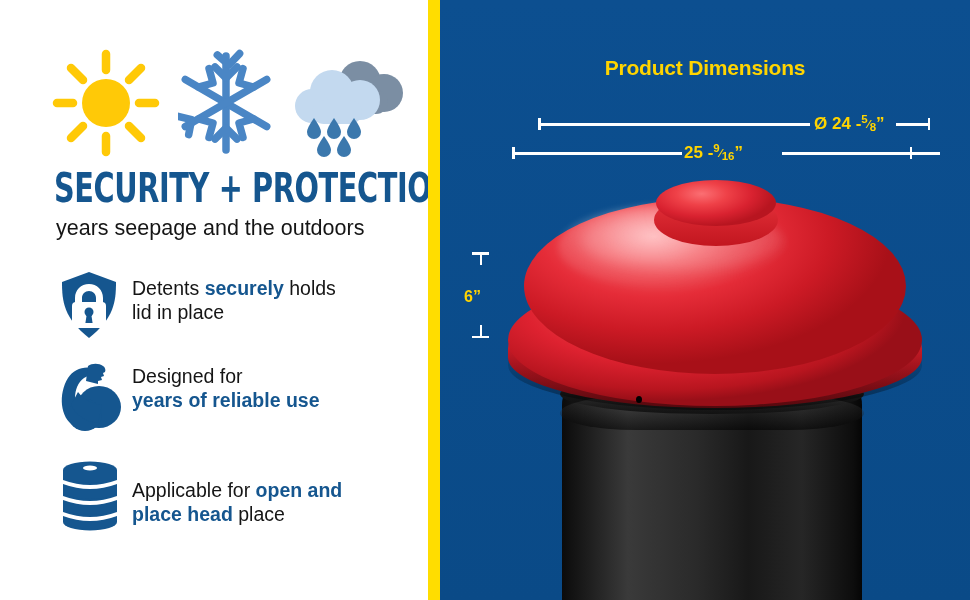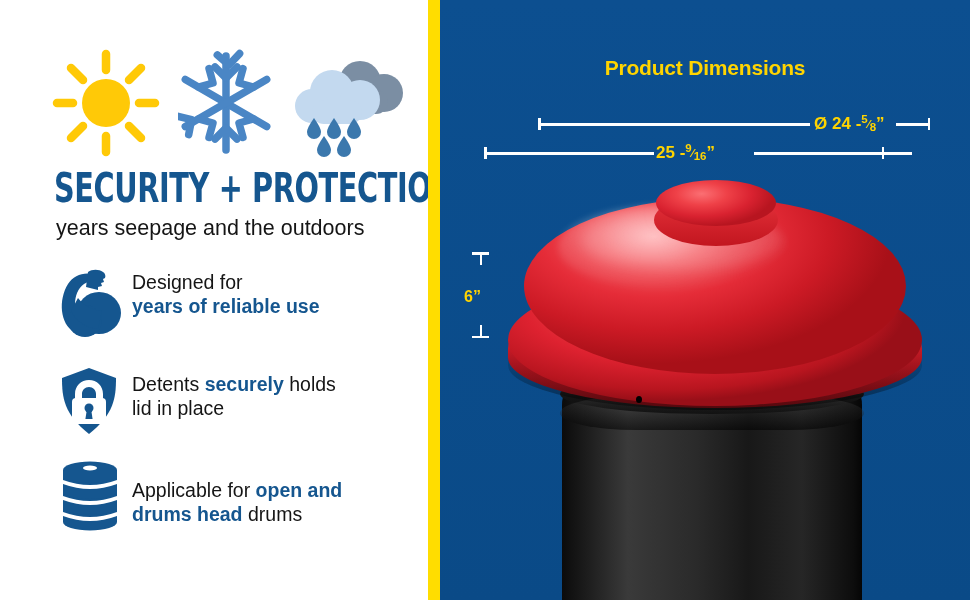--- a/index.html
+++ b/index.html
@@ -344,58 +344,58 @@
           <path d="M56 88 q7 10 7 14 a7 7 0 0 1 -14 0 q0 -4 7 -14 z"></path>
         </g>
       </svg>
     </div>
 
     <div id="headline">SECURITY + PROTECTION</div>
     <div id="subhead">years seepage and the outdoors</div>
 
     <div id="feature-list">
 
-      <div class="feature-row" id="row-bicep">
-        <div class="feature-icon">
-          <svg viewBox="0 0 76 74" width="76" height="74">
-            <g fill="#15568f">
-              <path d="M40 6 c-9 -2 -19 2 -24 10 c-5 8 -7 18 -6 27 c1 9 5 17 12 21 l10 -10
-                       c-6 -4 -9 -11 -9 -18 c0 -8 3 -16 9 -20 c4 -3 9 -4 13 -3 z"></path>
-              <path d="M36 4 c4 -3 11 -3 15 0 c2 1 3 4 2 6 l-2 1 l1 3 l-3 1 l1 3 l-4 1 l0 3
-                       l-12 -3 z"></path>
-              <ellipse cx="47" cy="45" rx="22" ry="21"></ellipse>
-              <ellipse cx="33" cy="53" rx="17" ry="16"></ellipse>
-              <path d="M26 30 c6 8 14 12 24 13 l-4 18 c-12 -1 -22 -8 -27 -18 z"></path>
-            </g>
-          </svg>
-        </div>
-        <div class="feature-text">
-          <span>Designed for</span><br>
-          <b>years of reliable use</b>
-        </div>
-      </div>
-
       <div class="feature-row" id="row-shield">
         <div class="feature-icon">
           <svg viewBox="0 0 76 74" width="76" height="74">
             <path d="M37 4 L10 14 c0 20 2 36 27 56 c25 -20 27 -36 27 -56 z" fill="#15568f"></path>
             <g fill="#ffffff">
               <path d="M37 16 c-8 0 -14 6 -14 14 l0 6 l7 0 l0 -6 c0 -4 3 -7 7 -7 c4 0 7 3 7 7
                        l0 6 l7 0 l0 -6 c0 -8 -6 -14 -14 -14 z"></path>
               <rect x="20" y="34" width="34" height="26" rx="4"></rect>
             </g>
             <g fill="#15568f">
               <circle cx="37" cy="44" r="4.5"></circle>
               <path d="M34.8 46 l4.4 0 l1.4 9 l-7.2 0 z"></path>
             </g>
           </svg>
         </div>
         <div class="feature-text">
           <span>Detents </span><b>securely</b><span> holds</span><br>
           <span>lid in place</span>
+        </div>
+      </div>
+
+      <div class="feature-row" id="row-bicep">
+        <div class="feature-icon">
+          <svg viewBox="0 0 76 74" width="76" height="74">
+            <g fill="#15568f">
+              <path d="M40 6 c-9 -2 -19 2 -24 10 c-5 8 -7 18 -6 27 c1 9 5 17 12 21 l10 -10
+                       c-6 -4 -9 -11 -9 -18 c0 -8 3 -16 9 -20 c4 -3 9 -4 13 -3 z"></path>
+              <path d="M36 4 c4 -3 11 -3 15 0 c2 1 3 4 2 6 l-2 1 l1 3 l-3 1 l1 3 l-4 1 l0 3
+                       l-12 -3 z"></path>
+              <ellipse cx="47" cy="45" rx="22" ry="21"></ellipse>
+              <ellipse cx="33" cy="53" rx="17" ry="16"></ellipse>
+              <path d="M26 30 c6 8 14 12 24 13 l-4 18 c-12 -1 -22 -8 -27 -18 z"></path>
+            </g>
+          </svg>
+        </div>
+        <div class="feature-text">
+          <span>Designed for</span><br>
+          <b>years of reliable use</b>
         </div>
       </div>
 
       <div class="feature-row" id="row-drum">
         <div class="feature-icon">
           <svg viewBox="0 0 76 74" width="76" height="74">
             <g fill="#15568f">
               <ellipse cx="38" cy="12" rx="27" ry="8.5"></ellipse>
               <rect x="11" y="12" width="54" height="52"></rect>
               <ellipse cx="38" cy="64" rx="27" ry="8.5"></ellipse>
@@ -406,21 +406,21 @@
             <g fill="#ffffff">
               <path d="M11 22 q27 10 54 0 l0 4 q-27 10 -54 0 z"></path>
               <path d="M11 38 q27 10 54 0 l0 4 q-27 10 -54 0 z"></path>
               <path d="M11 54 q27 10 54 0 l0 4 q-27 10 -54 0 z"></path>
               <ellipse cx="38" cy="10" rx="7" ry="2.6"></ellipse>
             </g>
           </svg>
         </div>
         <div class="feature-text">
           <span>Applicable for </span><b>open and</b><br>
-          <b>drums head</b><span> drums</span>
+          <b>place head</b><span> place</span>
         </div>
       </div>
 
     </div>
   </div>
 
   <div id="yellow-stripe"></div>
 
   <div id="right-panel">
 
@@ -431,21 +431,21 @@
       <div class="dim-cap" style="right:0;"></div>
       <div class="dim-rule" style="left:2px; width:270px;"></div>
       <div class="dim-rule" style="left:358px; width:32px;"></div>
       <div class="dim-label" style="left:276px; top:-4px;">
         <span>Ø</span>
         <span>24</span>
         <span>-</span><span class="frac"><sup>5</sup>⁄<sub>8</sub></span><span>”</span>
       </div>
     </div>
 
-    <div class="dim-line-h" id="dim-width" style="left:44px; top:147px; width:400px;">
+    <div class="dim-line-h" id="dim-width" style="left:72px; top:147px; width:400px;">
       <div class="dim-cap" style="left:0;"></div>
       <div class="dim-cap" style="right:0;"></div>
       <div class="dim-rule" style="left:2px; width:168px;"></div>
       <div class="dim-rule" style="left:270px; width:158px;"></div>
       <div class="dim-label" style="left:172px; top:-4px;">
         <span>25</span>
         <span>-</span><span class="frac"><sup>9</sup>⁄<sub>16</sub></span><span>”</span>
       </div>
     </div>
 

